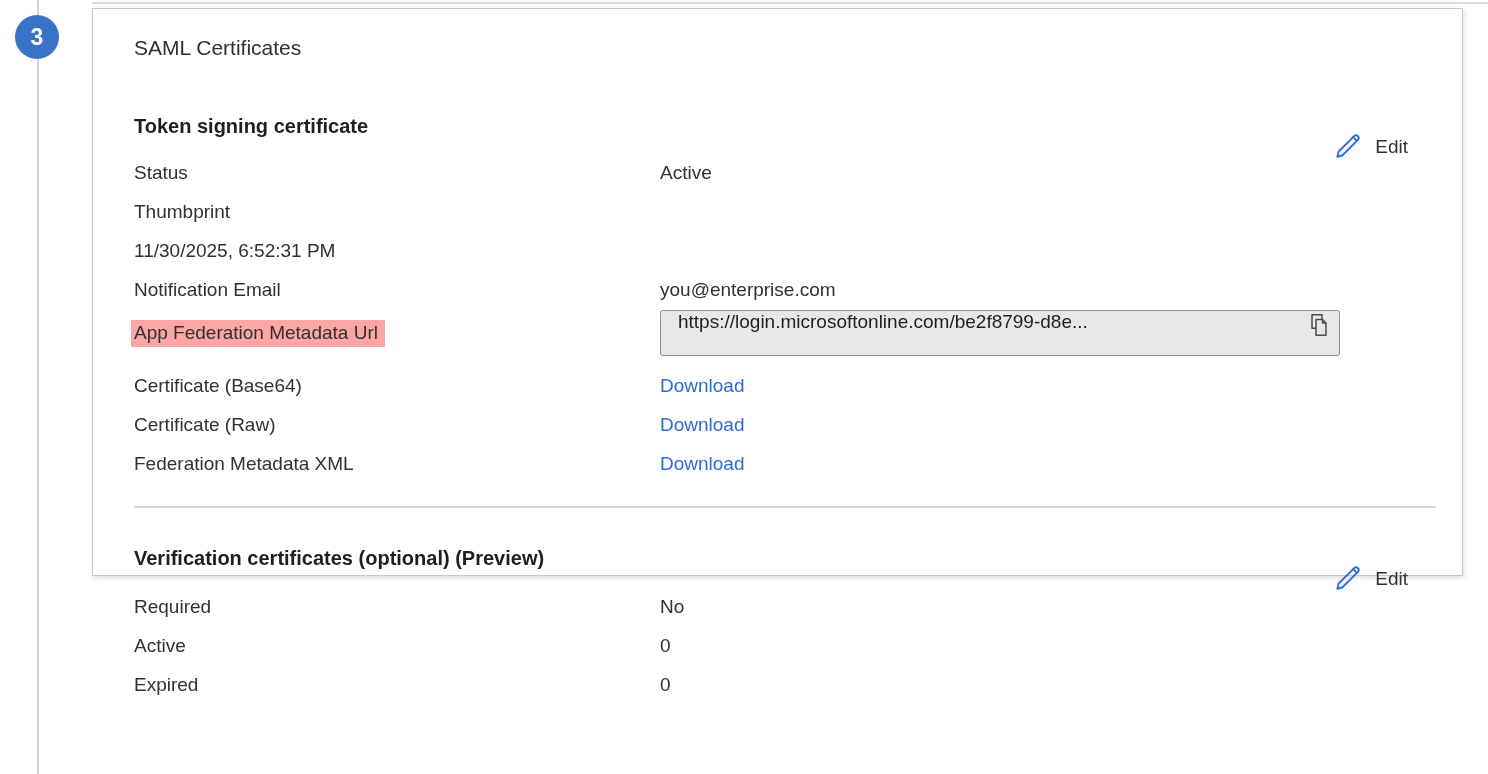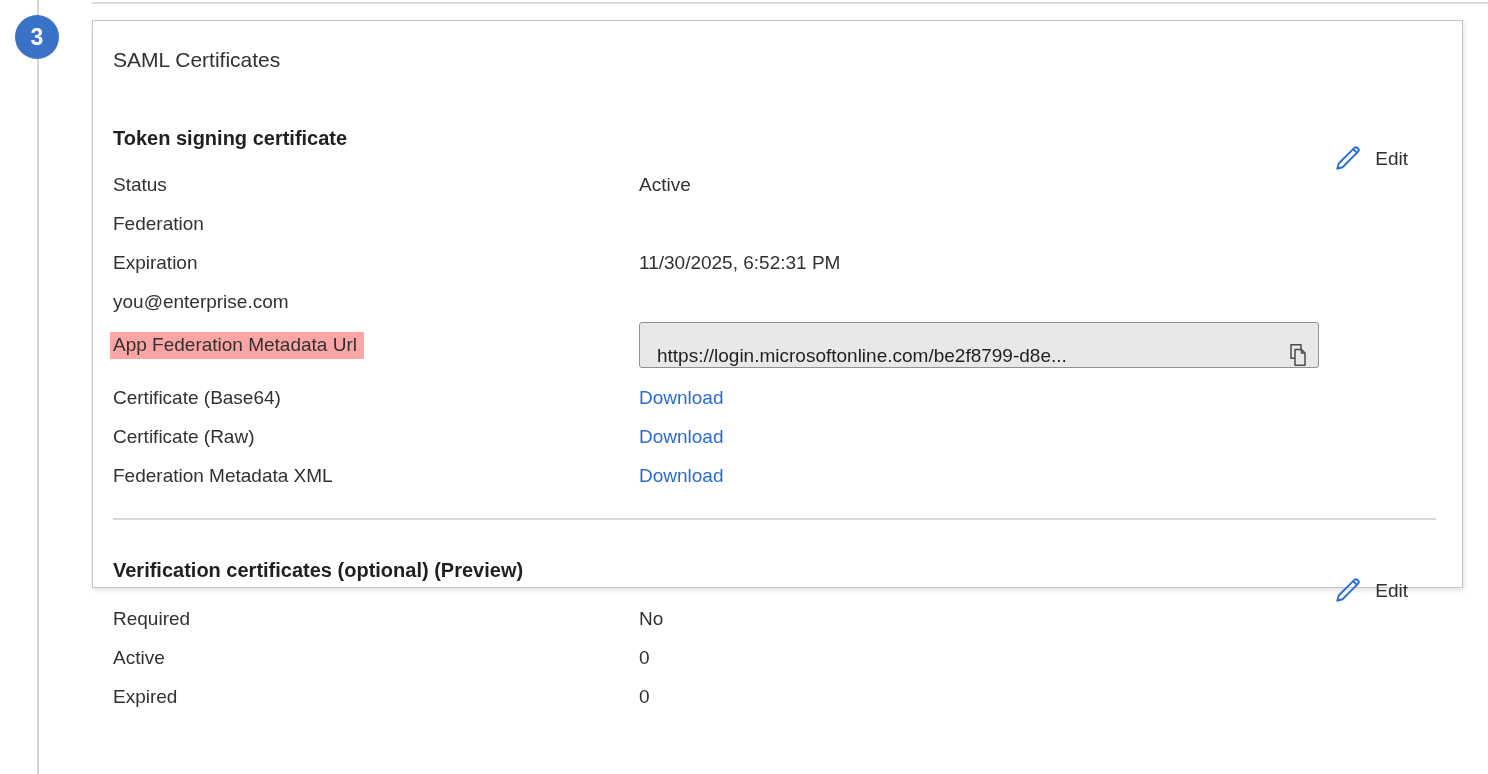--- a/index.html
+++ b/index.html
@@ -15,43 +15,43 @@
   .badge {
     position: absolute; left: 15px; top: 15px; width: 44px; height: 44px;
     background: #3a72c8; border-radius: 50%; color: #fff;
     font-size: 23px; font-weight: bold; display: flex; align-items: center; justify-content: center;
     z-index: 2;
   }
   
   .prev-card-edge { position: absolute; left: 92px; right: 0; top: 2px; height: 2px; background: #dcdcdc; }
 
   .card {
-    position: absolute; left: 92px; top: 20px; width: 1371px; height: 568px;
+    position: absolute; left: 92px; top: 8px; width: 1371px; height: 568px;
     background: #fff; border: 1px solid #c6c6c6;
     box-shadow: 1px 2px 5px rgba(0,0,0,0.13);
-    padding: 0 26px 0 20px;
+    padding: 0 26px 0 41px;
   }
   .card-title { font-size: 21px; line-height: 26px; margin-top: 26px; color: #323130; }
   .section-heading { font-size: 20px; line-height: 28px; font-weight: bold; color: #201f1e; }
   .sec1-head { margin-top: 51px; }
   .sec2-head { margin-top: 36px; }
 
   .rows1 { margin-top: 13px; }
   .rows2 { margin-top: 15px; }
   .row { display: flex; font-size: 19px; line-height: 39px; }
   .row-label { width: 526px; flex-shrink: 0; }
   .row-value { white-space: nowrap; }
 
   .meta-row { display: flex; align-items: center; height: 48px; font-size: 19px; }
   .meta-label-col { width: 526px; flex-shrink: 0; }
   .hl { background: #fca5a5; padding: 2px 7px 4px 3px; margin-left: -3px; }
 
   .url-box {
     width: 680px; height: 46px; background: #e9e8e8; border: 1px solid #919191;
-    border-radius: 3px; display: flex; align-items: flex-end;
+    border-radius: 3px; display: flex; align-items: flex-start;
   }
   .url-input {
     flex: 1 1 auto; min-width: 0; border: none; background: transparent; outline: none;
     font-family: "Liberation Sans", "DejaVu Sans", sans-serif;
     font-size: 19px; color: #201f1e; padding: 0 2px 0 17px;
     white-space: nowrap; overflow: hidden; text-overflow: ellipsis;
   }
   .copy-btn { flex-shrink: 0; margin: 2px 9px 0 6px; cursor: pointer; display: flex; background: none; border: none; padding: 0; }
 
   .downloads { margin-top: 9px; }
@@ -80,27 +80,27 @@
   <div class="card-title">SAML Certificates</div>
 
   <div class="section-heading sec1-head">Token signing certificate</div>
 
   <div class="rows1">
     <div class="row">
       <div class="row-label">Status</div>
       <div class="row-value">Active</div>
     </div>
     <div class="row">
-      <div class="row-label">Federation</div>
+      <div class="row-label">Thumbprint</div>
     </div>
     <div class="row">
-      <div class="row-label">Expiration</div>
       <div class="row-value">11/30/2025, 6:52:31 PM</div>
     </div>
     <div class="row">
+      <div class="row-label">Notification Email</div>
       <div class="row-value">you@enterprise.com</div>
     </div>
   </div>
 
   <div class="meta-row">
     <div class="meta-label-col">
       <span class="hl">App Federation Metadata Url</span>
     </div>
     <div class="url-box">
       <input class="url-input" type="text" readonly="" value="https://login.microsoftonline.com/be2f8799-d8e..." style="">

